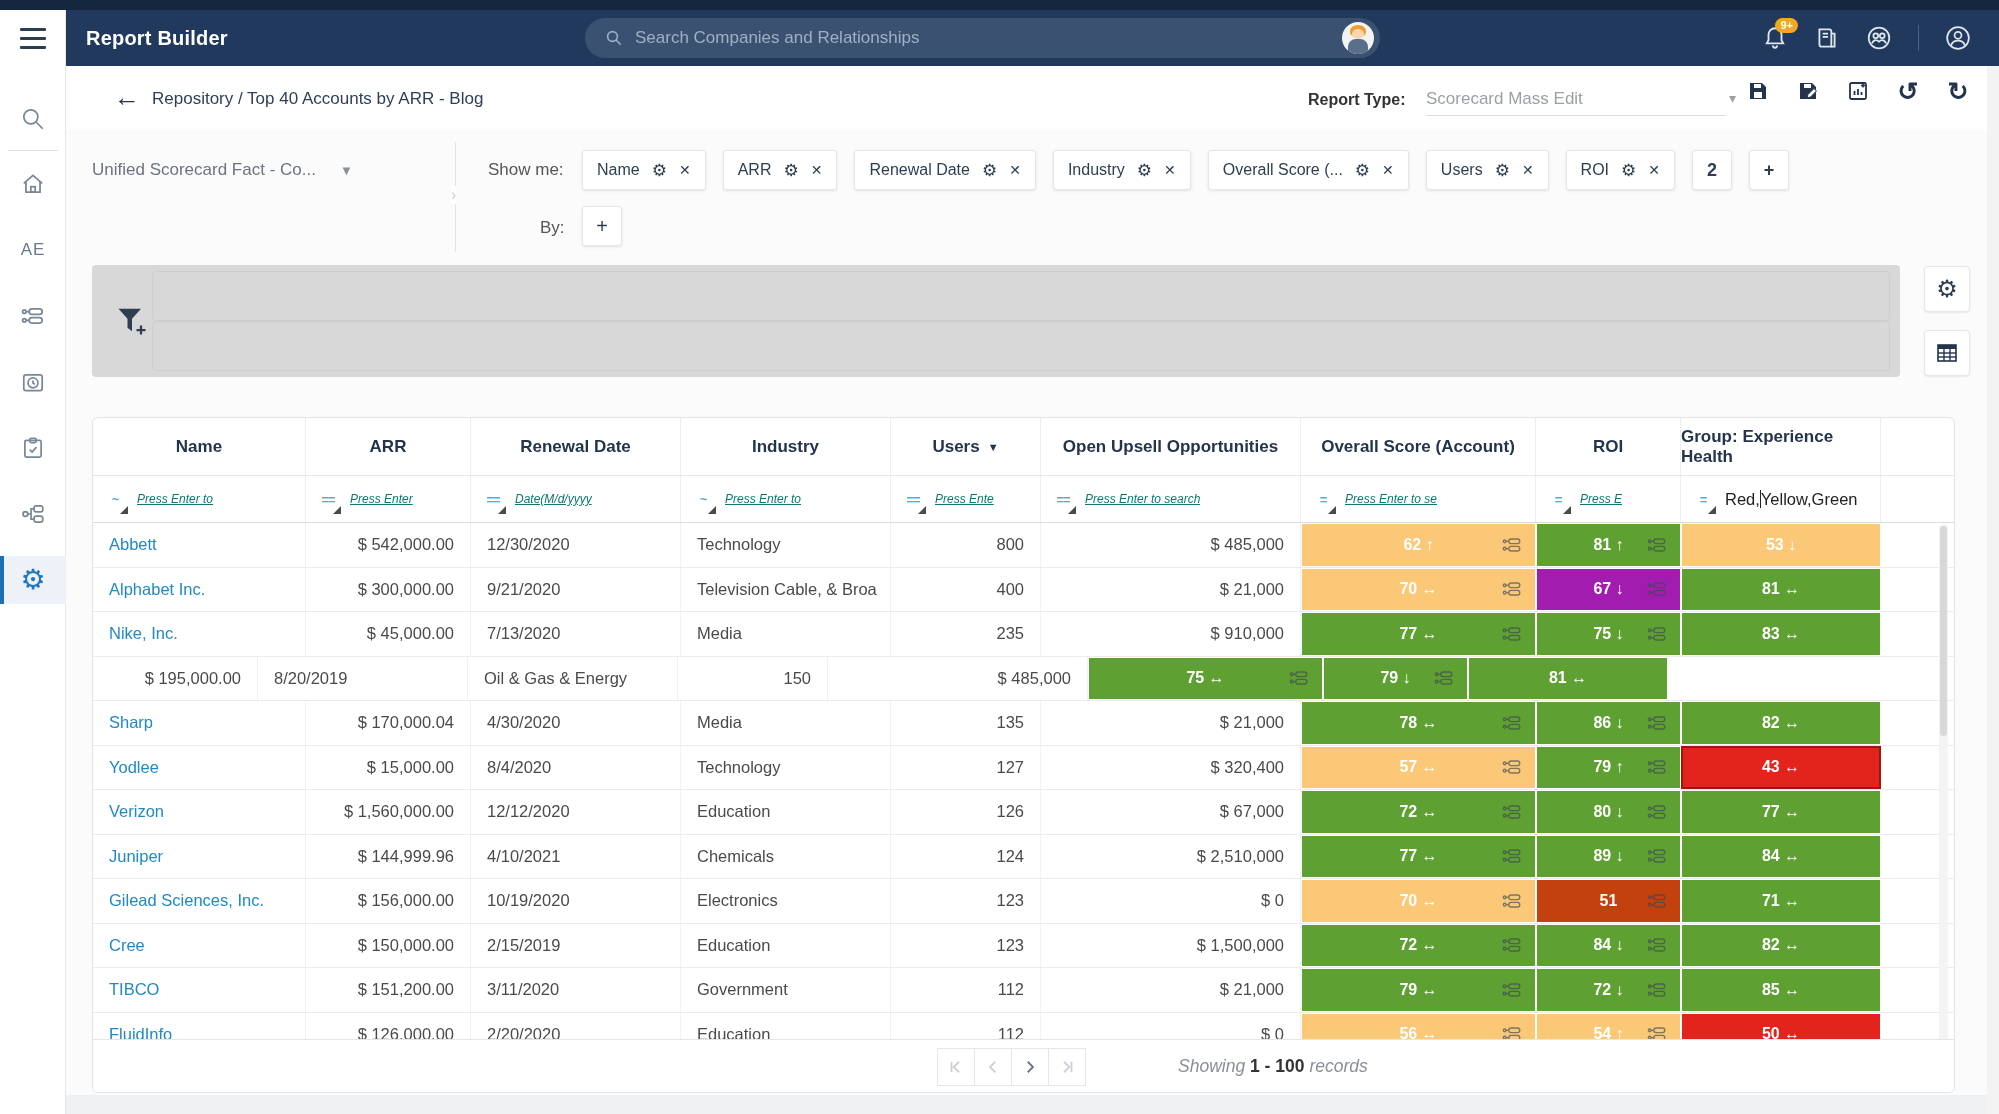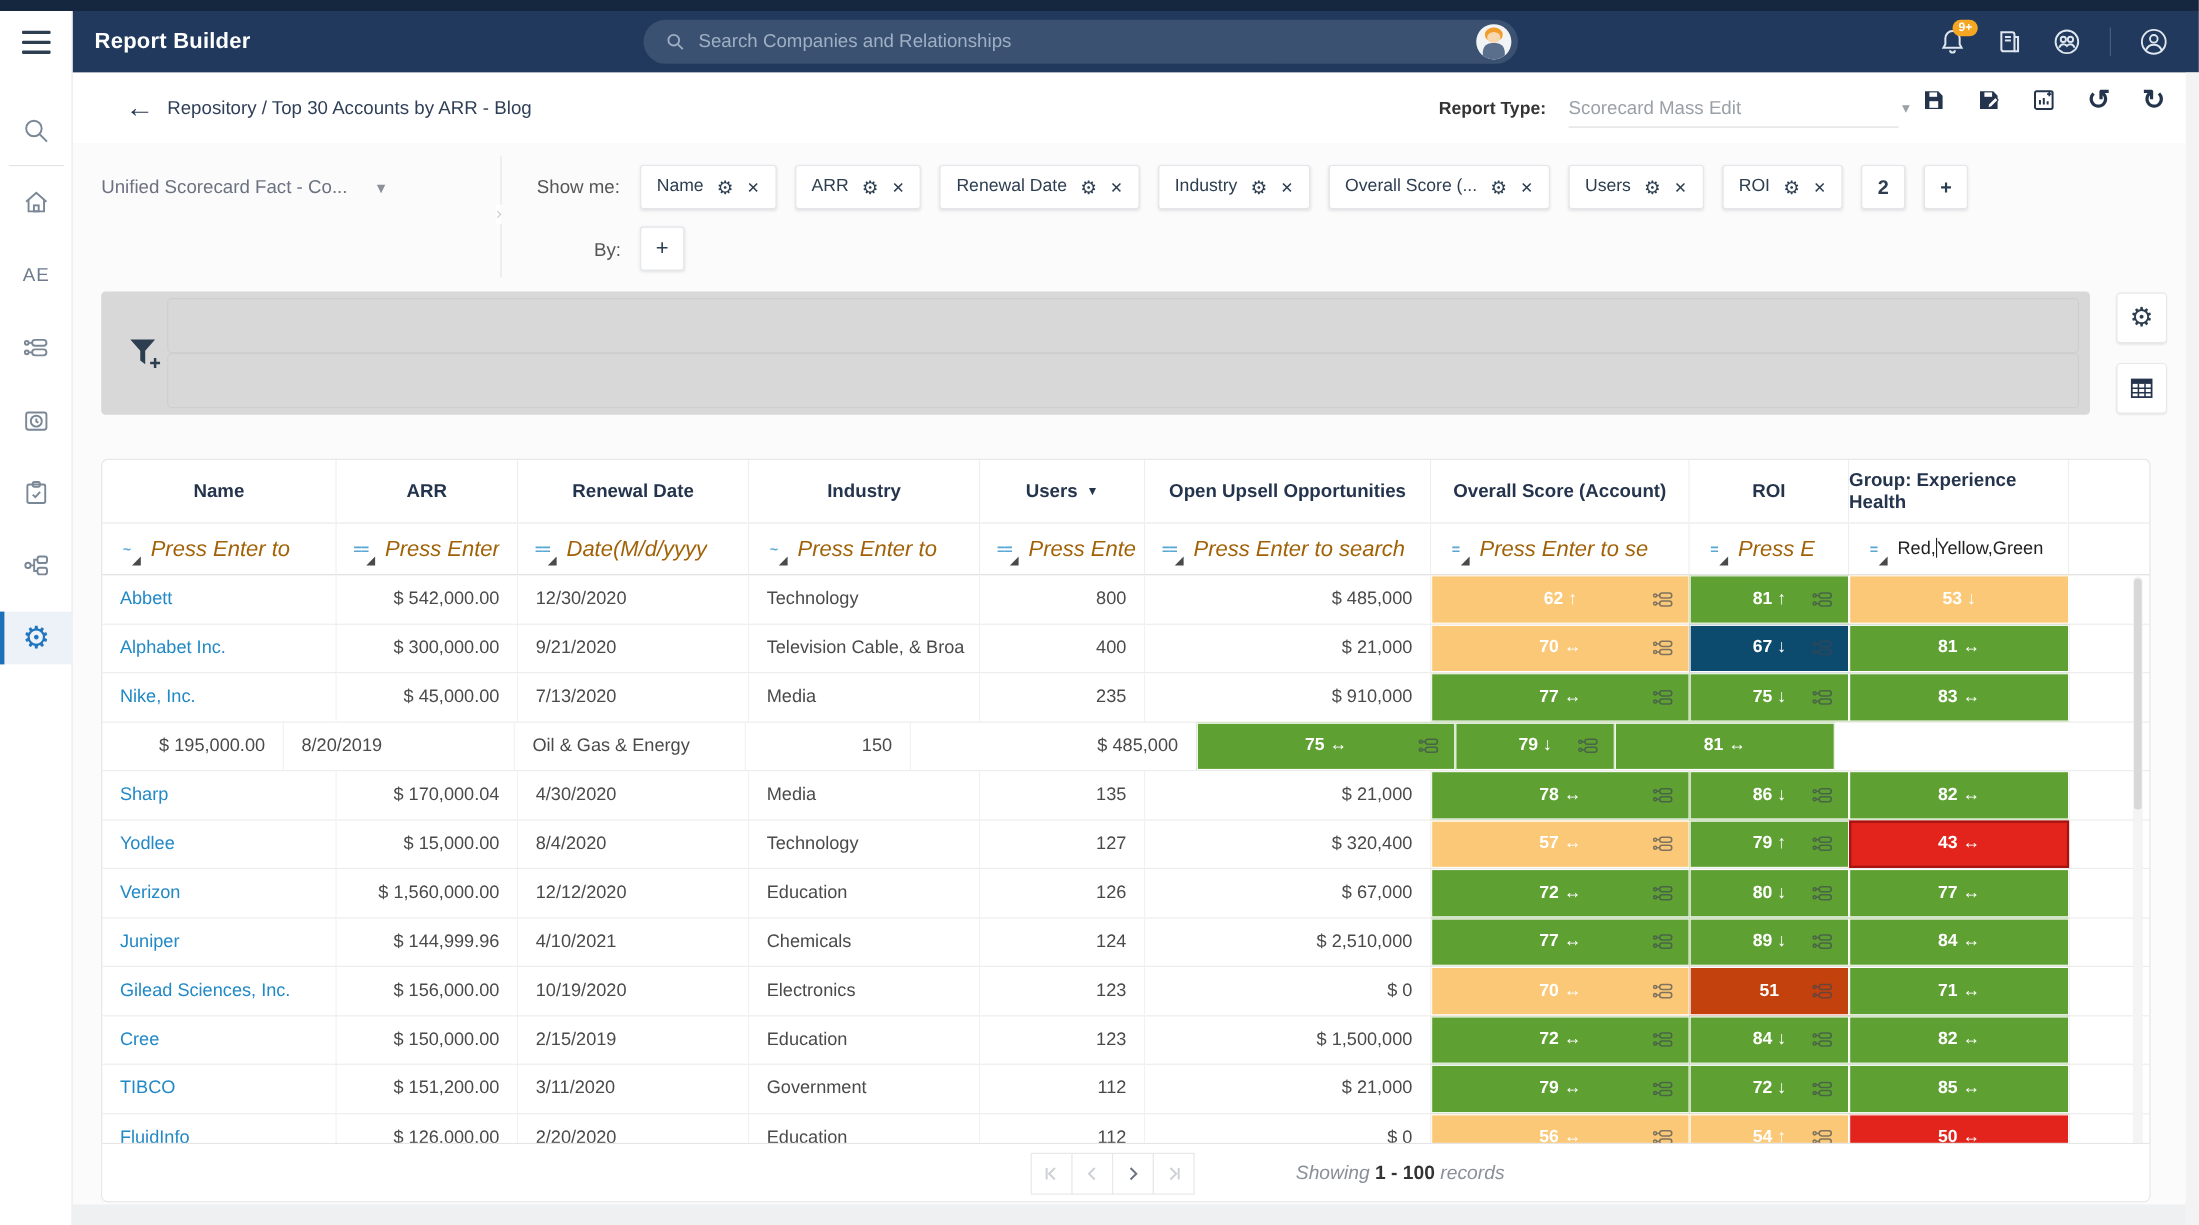--- a/index.html
+++ b/index.html
@@ -75,21 +75,21 @@
 
   
   .card { position:absolute; left:92px; top:417px; width:1863px; height:676px; background:#fff; border:1px solid #e3e3e3; border-radius:6px; overflow:hidden; }
   .thead { display:flex; height:58px; border-bottom:1px solid #e8e8e8; }
   .th { display:flex; align-items:center; justify-content:center; gap:8px; font-size:17px; font-weight:700; color:#24344d; border-right:1px solid #eee; }
   .sort-tri { color:#24344d; font-size:11px; }
   .frow { display:flex; height:47px; border-bottom:1px solid #dcdcdc; }
   .fcell { display:flex; align-items:center; gap:10px; padding:0 8px 0 10px; border-right:1px solid #eee; overflow:hidden; }
   .op { position:relative; flex:none; width:24px; height:24px; display:flex; align-items:center; justify-content:center; color:#5aa7d6; font-size:13px; font-weight:700; letter-spacing:-1px; }
   .op::after { content:''; position:absolute; right:-1px; bottom:-3px; border-left:8px solid transparent; border-bottom:8px solid #4a4a4a; }
-  .fph { font-style:italic; color:#a16207; font-size:20px; white-space:nowrap; overflow:hidden; }
+  .fph { font-style:italic; color:#0f766e; font-size:12px; white-space:nowrap; overflow:hidden;text-decoration:underline; }
   .fval { color:#222; font-size:16.5px; white-space:nowrap; }
   .fval .tcaret { display:inline-block; width:1px; height:18px; background:#222; vertical-align:-3px; }
   .tbody { height:518px; overflow:hidden; }
   .trow { display:flex; height:44.5px; border-bottom:1px solid #ececec; }
   .td { display:flex; align-items:center; padding:0 16px; font-size:16.5px; color:#4a4a4a; border-right:1px solid #f1f1f1; overflow:hidden; white-space:nowrap; }
   .td.right { justify-content:flex-end; }
   .name-link { color:#2189c6; font-weight:500; cursor:pointer; }
   .score { position:relative; display:flex; align-items:center; justify-content:center; color:#fff; font-size:16px; font-weight:600; border:1px solid #fff; cursor:pointer; }
   .score .sval { white-space:nowrap; }
   .score .slicon { position:absolute; right:12px; width:22px; height:22px; opacity:.65; color:#3d4752; }
@@ -219,21 +219,21 @@
           <path d="M7.2 12h3v-4.7h2.8M10.2 12v4.7h2.8"></path>
         </svg>
     </div>
     <div class="side-item side-active" style="top:546px">
       <span class="gear-glyph">⚙</span>
     </div>
   </div>
 
   <div class="toolbar">
     <div class="back-arrow">←</div>
-    <div class="breadcrumb">Repository / Top 30 Accounts by ARR - Blog</div>
+    <div class="breadcrumb">Repository / Top 40 Accounts by ARR - Blog</div>
     <div class="rt-label">Report Type:</div>
     <div class="rt-value">Scorecard Mass Edit</div>
     <div class="rt-caret">▾</div>
     <div class="tool-icons">
       <div class="ti">
         <svg viewBox="0 0 24 24" fill="#24344d">
             <path d="M4 4h12l4 4v12H4z"></path>
             <rect x="8" y="13" width="8" height="6" fill="#fff"></rect>
             <rect x="8" y="5" width="7" height="4" fill="#fff"></rect>
           </svg>
@@ -446,21 +446,21 @@
             <span class="sval">70 ↔</span>
             <svg class="slicon" viewBox="0 0 24 24" fill="none" stroke="currentColor" stroke-width="1.5">
               <circle cx="4" cy="8" r="1.5"></circle>
               <rect x="8.5" y="5.5" width="12" height="5" rx="2.5"></rect>
               <line x1="5.5" y1="8" x2="8.5" y2="8"></line>
               <circle cx="4" cy="16" r="1.5"></circle>
               <rect x="8.5" y="13.5" width="12" height="5" rx="2.5"></rect>
               <line x1="5.5" y1="16" x2="8.5" y2="16"></line>
             </svg>
           </div>
-          <div class="score" style="width: 145px; background: #0c4a6e;">
+          <div class="score" style="width: 145px; background: #a21caf;">
             <span class="sval">67 ↓</span>
             <svg class="slicon" viewBox="0 0 24 24" fill="none" stroke="currentColor" stroke-width="1.5">
               <circle cx="4" cy="8" r="1.5"></circle>
               <rect x="8.5" y="5.5" width="12" height="5" rx="2.5"></rect>
               <line x1="5.5" y1="8" x2="8.5" y2="8"></line>
               <circle cx="4" cy="16" r="1.5"></circle>
               <rect x="8.5" y="13.5" width="12" height="5" rx="2.5"></rect>
               <line x1="5.5" y1="16" x2="8.5" y2="16"></line>
             </svg>
           </div>

